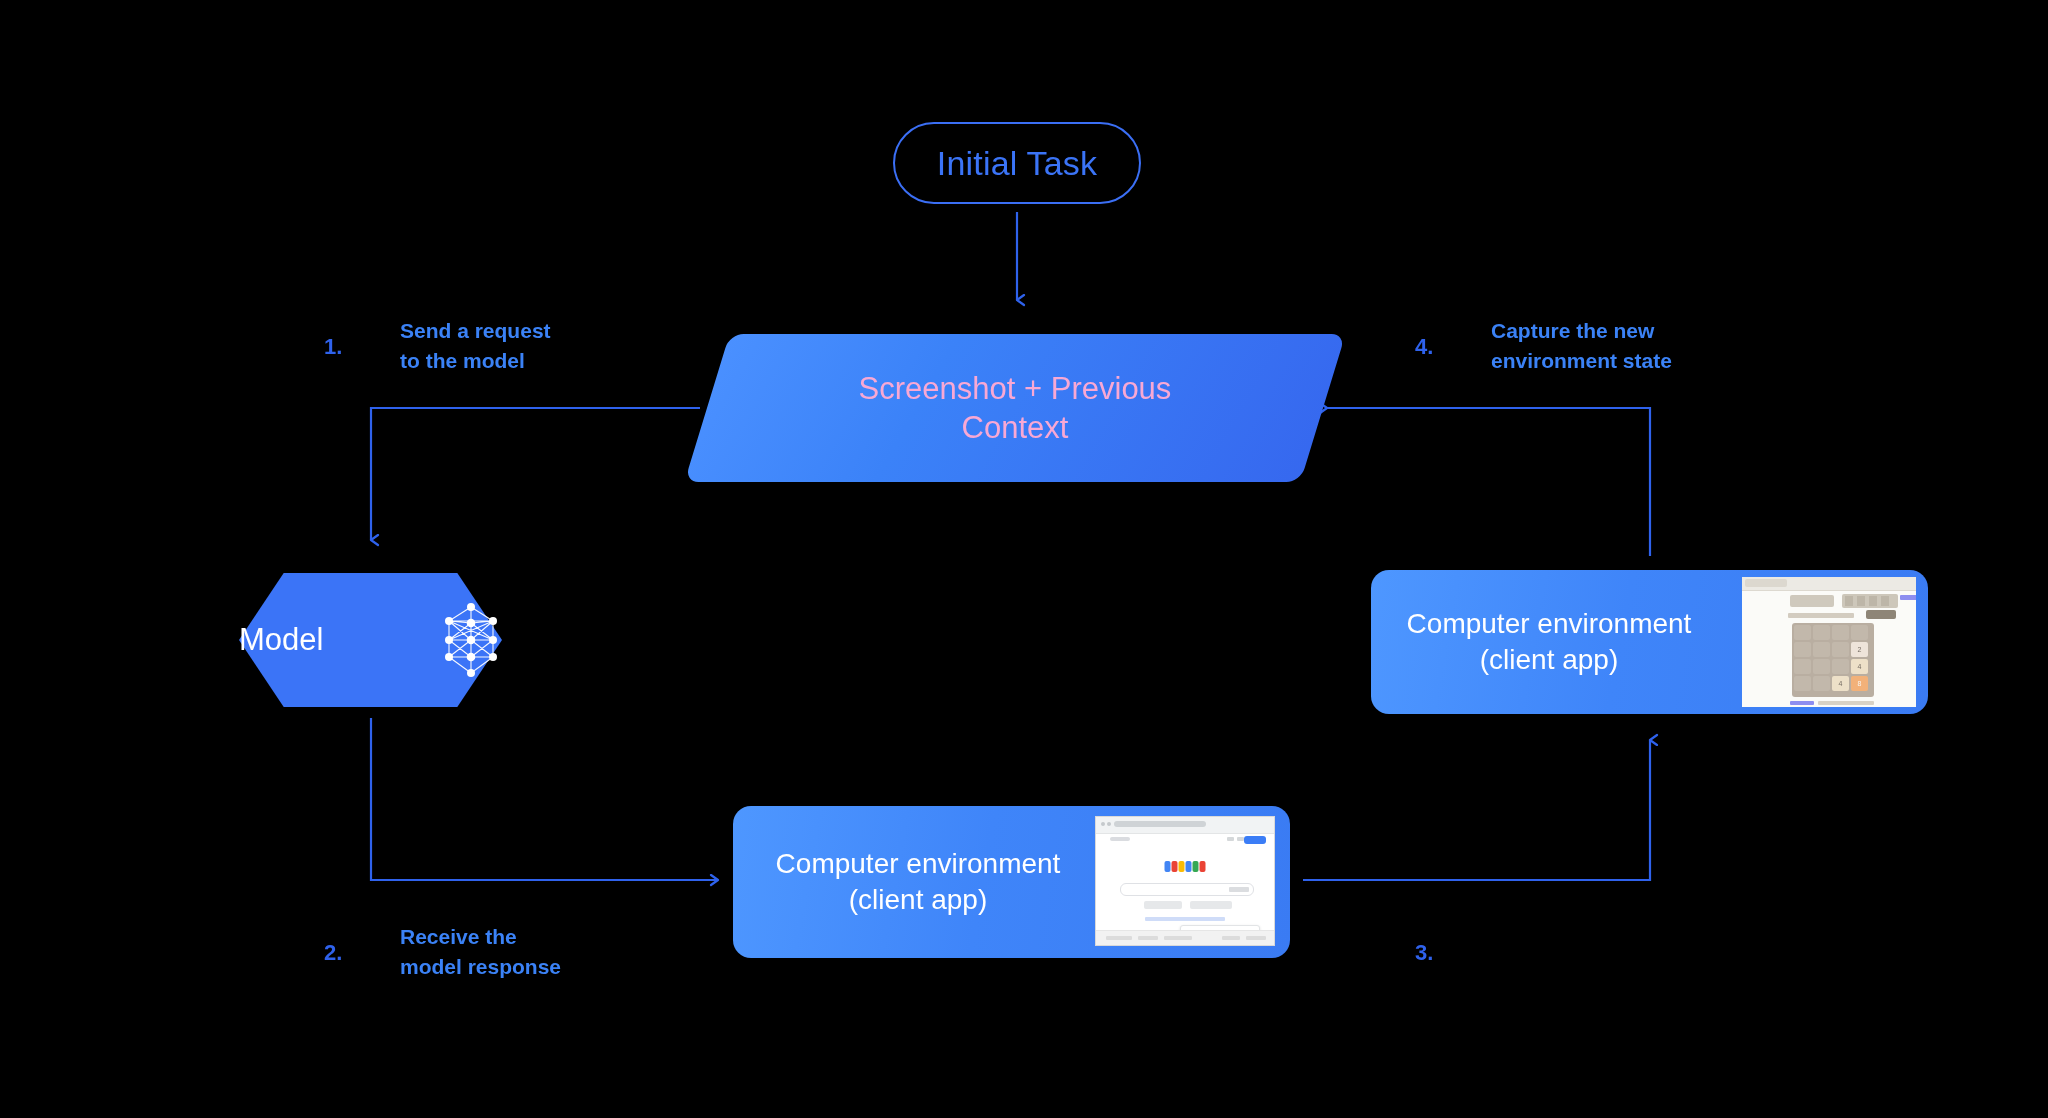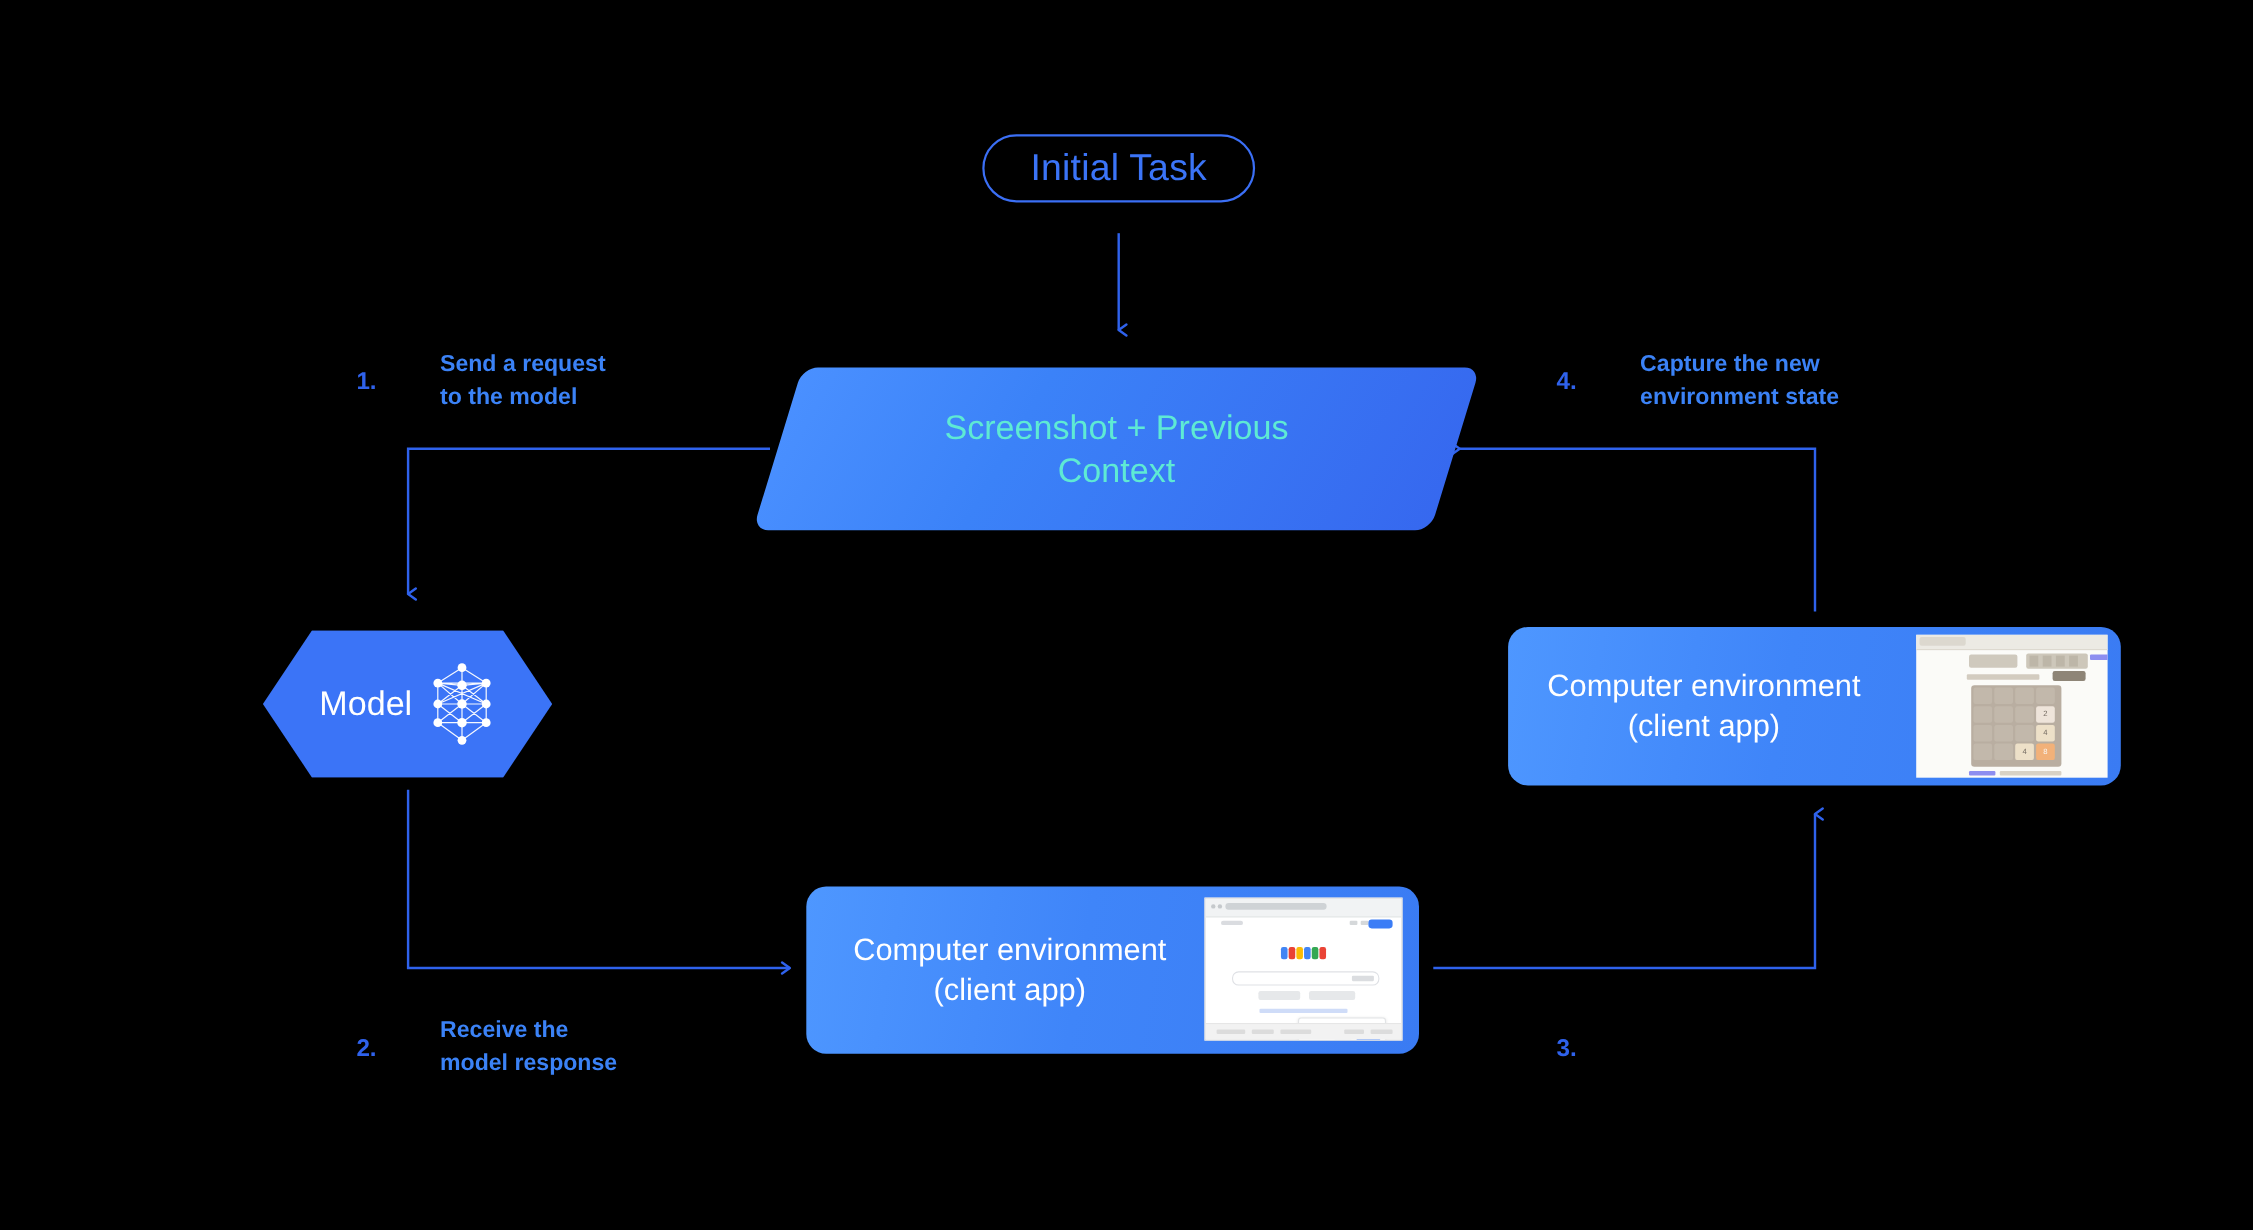--- a/index.html
+++ b/index.html
@@ -4,21 +4,21 @@
 <style>
   html,body{margin:0;padding:0;background:#000;}
   body{width:2048px;height:1118px;overflow:hidden;
        font-family:"Liberation Sans","DejaVu Sans",sans-serif;}
   #stage{position:relative;width:2048px;height:1118px;background:#000;}
 
   .abs{position:absolute;}
 
   
   #initial-task{
-    left:893px; top:122px; width:248px; height:62px;
+    left:893px; top:122px; width:248px; height:82px;
     border:2.5px solid #3b6ff5; border-radius:41px;
     display:flex; align-items:center; justify-content:center;
     box-sizing:border-box;
   }
   #initial-task span{
     color:#3b74f7; font-size:34px; letter-spacing:.2px;
   }
 
   
   #context-shape{
@@ -26,37 +26,37 @@
   }
   #context-shape .skew{
     position:absolute; inset:0;
     background:linear-gradient(105deg,#4a90ff 0%,#3b82f8 35%,#3668ef 100%);
     transform:skewX(-17deg);
     border-radius:14px;
   }
   #context-shape .ctext{
     position:absolute; inset:0;
     display:flex;align-items:center;justify-content:center;
-    color:#5eead4; font-size:31px; line-height:1.27; text-align:center;
+    color:#f9a8d4; font-size:31px; line-height:1.27; text-align:center;
     white-space:pre-line;
   }
 
   
   #model-node{
     left:239px; top:573px; width:263px; height:134px;
   }
   #model-node .hex{
     position:absolute; inset:0;
     background:#3b74f7;
     clip-path:polygon(17% 0%,83% 0%,100% 50%,83% 100%,17% 100%,0% 50%);
     border-radius:6px;
   }
   #model-node .mrow{
     position:absolute; inset:0;
-    display:flex;align-items:center;justify-content:center;gap:14px;
+    display:flex;align-items:center;justify-content:space-between;gap:14px;
   }
   #model-node .mlabel{color:#fff;font-size:31px;}
   #model-node svg{display:block;}
 
   
   .env-card{
     border-radius:18px;
     background:linear-gradient(100deg,#4e97ff 0%,#3f85f9 45%,#3a7bf3 100%);
     overflow:hidden;
   }

